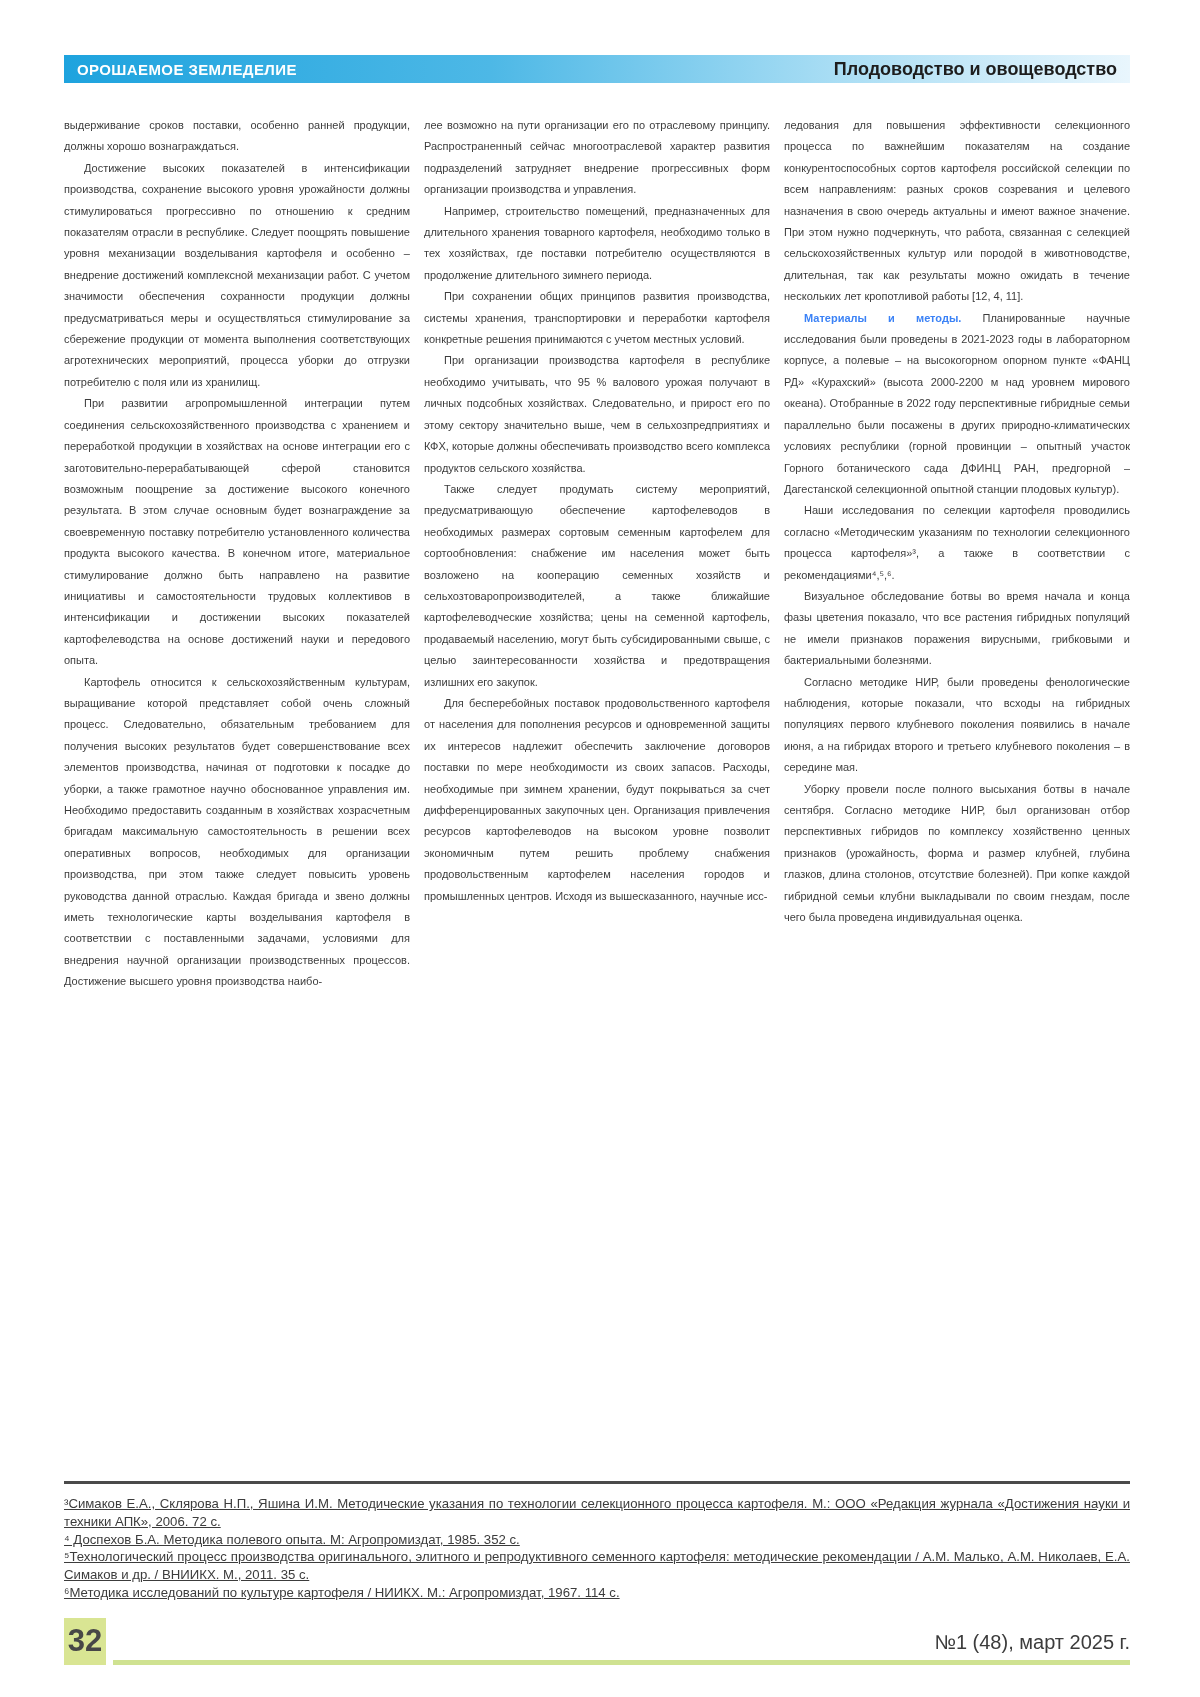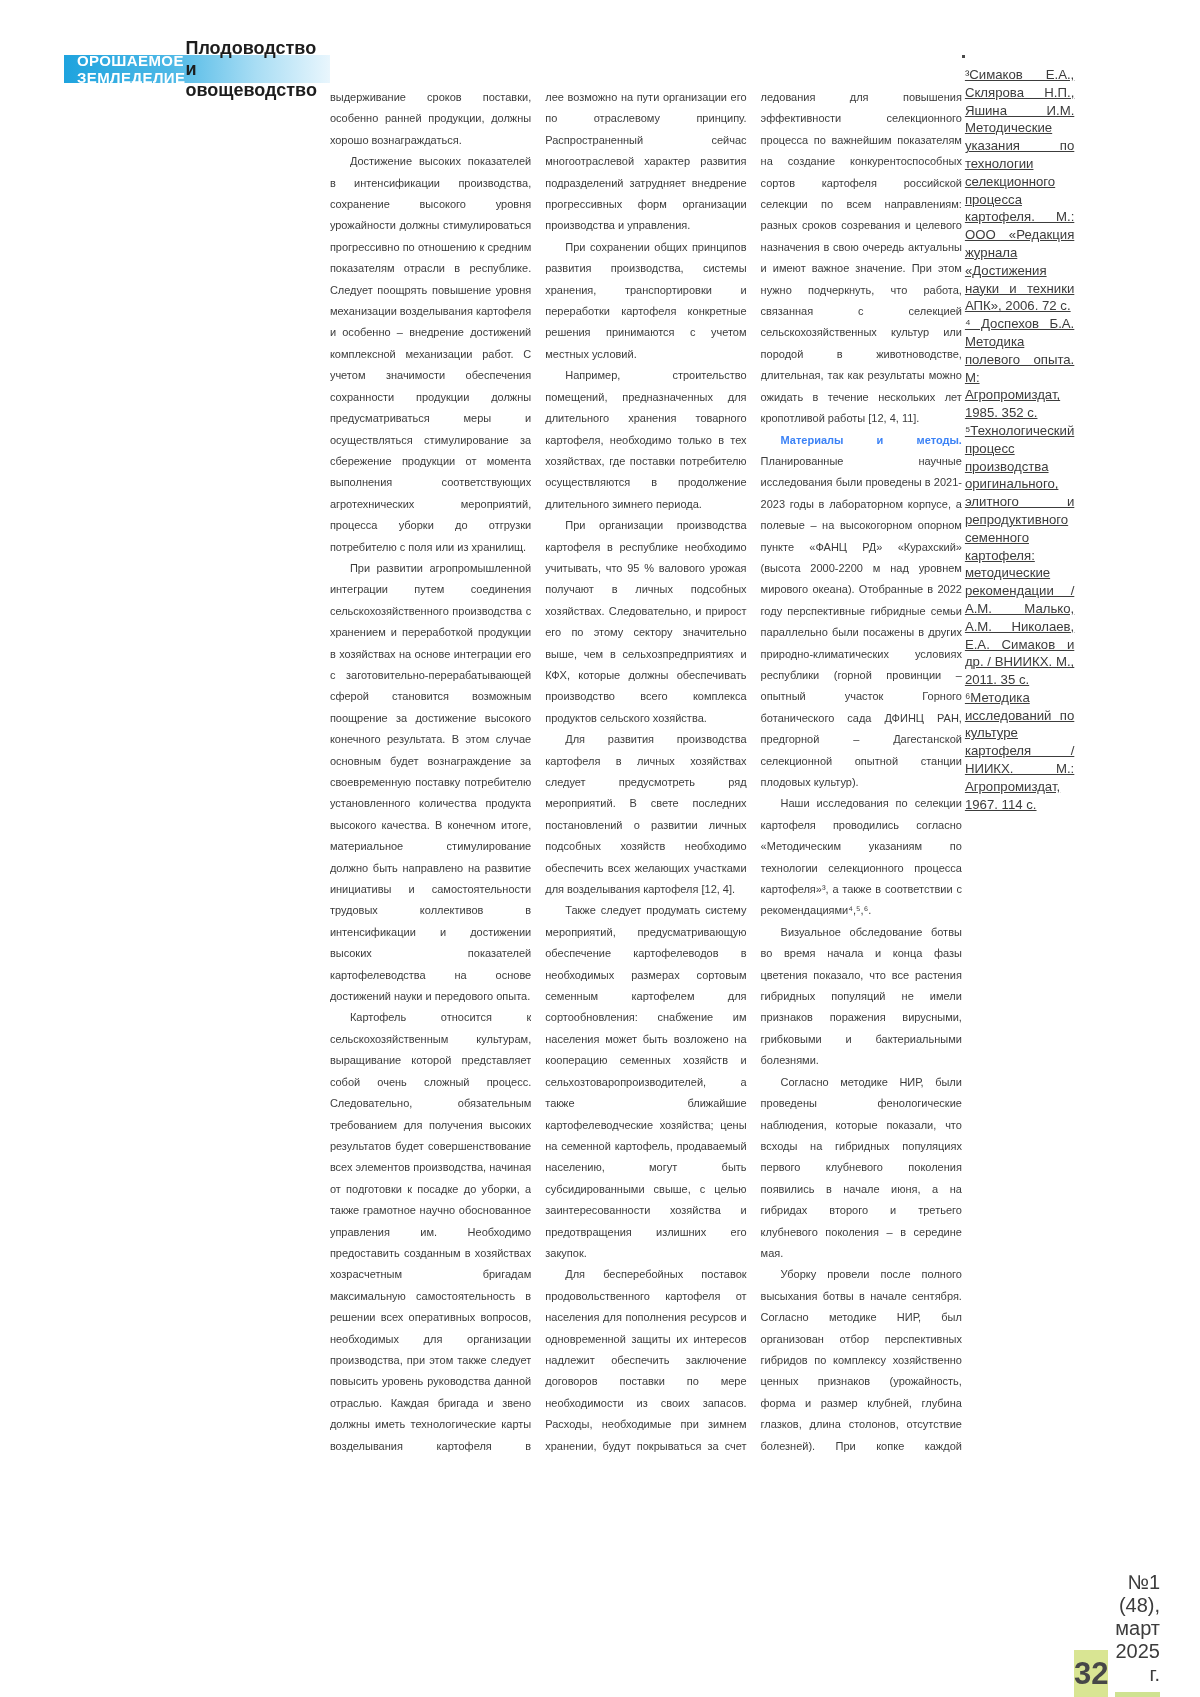--- a/index.html
+++ b/index.html
@@ -1,21 +1,21 @@
 <!DOCTYPE html>
 <html lang="ru"><head>
 <meta charset="utf-8">
 <style>
   html,body{margin:0;padding:0;}
   body{
     width:1200px;height:1697px;overflow:hidden;background:#ffffff;
     font-family:"Liberation Sans",sans-serif;color:#3c3c3c;
     -webkit-font-smoothing:antialiased;
   }
-  .page{padding:55px 40px 0 64px;box-sizing:border-box;height:100%;display:flex;}
+  .page{padding:55px 70px 0 64px;box-sizing:border-box;height:100%;display:flex;flex-direction:column;}
 
   
   .band{
     height:28px;flex:0 0 28px;
     background:linear-gradient(90deg,#1ea3de 0%,#4db8e6 40%,#a8ddf4 72%,#e9f6fd 100%);
     display:flex;justify-content:space-between;align-items:center;
     padding:0 13px;box-sizing:border-box;
   }
   .band-left{color:#ffffff;font-weight:bold;font-size:15px;letter-spacing:.4px;}
   .band-right{color:#1d1d1d;font-weight:bold;font-size:18px;}
@@ -28,21 +28,21 @@
   .col b{color:#3b82f6;}
 
   
   .rule{height:3px;background:#4a4a4a;flex:0 0 3px;}
   .footnotes{margin-top:11px;font-size:13.2px;line-height:17.8px;text-align:justify;text-decoration:underline;}
   .footnotes p{margin:0;}
 
   
   .footer{display:flex;align-items:flex-end;margin-top:16px;}
   .page-box{
-    width:34px;height:47px;background:#d9e593;color:#474747;
+    width:42px;height:47px;background:#d9e593;color:#474747;
     font-size:31px;font-weight:bold;display:flex;align-items:center;justify-content:center;
   }
   .footer-right{flex:1;margin-left:7px;}
   .issue{text-align:right;font-size:20px;color:#3c3c3c;margin-bottom:6px;}
   .green-line{height:5px;background:#cfe291;}
 </style>
 </head>
 <body>
 
 <div class="page">
@@ -56,24 +56,23 @@
 
     <div class="col">
       <p class="cont">выдерживание сроков поставки, особенно ранней продукции, должны хорошо вознаграждаться.</p>
       <p>Достижение высоких показателей в интенсификации производства, сохранение высокого уровня урожайности должны стимулироваться прогрессивно по отношению к средним показателям отрасли в республике. Следует поощрять повышение уровня механизации возделывания картофеля и особенно – внедрение достижений комплексной механизации работ. С учетом значимости обеспечения сохранности продукции должны предусматриваться меры и осуществляться стимулирование за сбережение продукции от момента выполнения соответствующих агротехнических мероприятий, процесса уборки до отгрузки потребителю с поля или из хранилищ.</p>
       <p>При развитии агропромышленной интеграции путем соединения сельскохозяйственного производства с хранением и переработкой продукции в хозяйствах на основе интеграции его с заготовительно-перерабатывающей сферой становится возможным поощрение за достижение высокого конечного результата. В этом случае основным будет вознаграждение за своевременную поставку потребителю установленного количества продукта высокого качества. В конечном итоге, материальное стимулирование должно быть направлено на развитие инициативы и самостоятельности трудовых коллективов в интенсификации и достижении высоких показателей картофелеводства на основе достижений науки и передового опыта.</p>
       <p>Картофель относится к сельскохозяйственным культурам, выращивание которой представляет собой очень сложный процесс. Следовательно, обязательным требованием для получения высоких результатов будет совершенствование всех элементов производства, начиная от подготовки к посадке до уборки, а также грамотное научно обоснованное управления им. Необходимо предоставить созданным в хозяйствах хозрасчетным бригадам максимальную самостоятельность в решении всех оперативных вопросов, необходимых для организации производства, при этом также следует повысить уровень руководства данной отраслью. Каждая бригада и звено должны иметь технологические карты возделывания картофеля в соответствии с поставленными задачами, условиями для внедрения научной организации производственных процессов. Достижение высшего уровня производства наибо-</p>
     </div>
 
     <div class="col">
       <p class="cont">лее возможно на пути организации его по отраслевому принципу. Распространенный сейчас многоотраслевой характер развития подразделений затрудняет внедрение прогрессивных форм организации производства и управления.</p>
+      <p>Например, строительство помещений, предназначенных для длительного хранения товарного картофеля, необходимо только в тех хозяйствах, где поставки потребителю осуществляются в продолжение длительного зимнего периода.</p>
       <p>При сохранении общих принципов развития производства, системы хранения, транспортировки и переработки картофеля конкретные решения принимаются с учетом местных условий.</p>
-      <p>Например, строительство помещений, предназначенных для длительного хранения товарного картофеля, необходимо только в тех хозяйствах, где поставки потребителю осуществляются в продолжение длительного зимнего периода.</p>
       <p>При организации производства картофеля в республике необходимо учитывать, что 95 % валового урожая получают в личных подсобных хозяйствах. Следовательно, и прирост его по этому сектору значительно выше, чем в сельхозпредприятиях и КФХ, которые должны обеспечивать производство всего комплекса продуктов сельского хозяйства.</p>
-      <p>Для развития производства картофеля в личных хозяйствах следует предусмотреть ряд мероприятий. В свете последних постановлений о развитии личных подсобных хозяйств необходимо обеспечить всех желающих участками для возделывания картофеля [12, 4].</p>
       <p>Также следует продумать систему мероприятий, предусматривающую обеспечение картофелеводов в необходимых размерах сортовым семенным картофелем для сортообновления: снабжение им населения может быть возложено на кооперацию семенных хозяйств и сельхозтоваропроизводителей, а также ближайшие картофелеводческие хозяйства; цены на семенной картофель, продаваемый населению, могут быть субсидированными свыше, с целью заинтересованности хозяйства и предотвращения излишних его закупок.</p>
       <p>Для бесперебойных поставок продовольственного картофеля от населения для пополнения ресурсов и одновременной защиты их интересов надлежит обеспечить заключение договоров поставки по мере необходимости из своих запасов. Расходы, необходимые при зимнем хранении, будут покрываться за счет дифференцированных закупочных цен. Организация привлечения ресурсов картофелеводов на высоком уровне позволит экономичным путем решить проблему снабжения продовольственным картофелем населения городов и промышленных центров. Исходя из вышесказанного, научные исс-</p>
     </div>
 
     <div class="col">
       <p class="cont">ледования для повышения эффективности селекционного процесса по важнейшим показателям на создание конкурентоспособных сортов картофеля российской селекции по всем направлениям: разных сроков созревания и целевого назначения в свою очередь актуальны и имеют важное значение. При этом нужно подчеркнуть, что работа, связанная с селекцией сельскохозяйственных культур или породой в животноводстве, длительная, так как результаты можно ожидать в течение нескольких лет кропотливой работы [12, 4, 11].</p>
       <p><b>Материалы и методы.</b><span> Планированные научные исследования были проведены в 2021-2023 годы в лабораторном корпусе, а полевые – на высокогорном опорном пункте «ФАНЦ РД» «Курахский» (высота 2000-2200 м над уровнем мирового океана). Отобранные в 2022 году перспективные гибридные семьи параллельно были посажены в других природно-климатических условиях республики (горной провинции – опытный участок Горного ботанического сада ДФИНЦ РАН, предгорной – Дагестанской селекционной опытной станции плодовых культур).</span></p>
       <p>Наши исследования по селекции картофеля проводились согласно «Методическим указаниям по технологии селекционного процесса картофеля»³, а также в соответствии с рекомендациями⁴,⁵,⁶.</p>
       <p>Визуальное обследование ботвы во время начала и конца фазы цветения показало, что все растения гибридных популяций не имели признаков поражения вирусными, грибковыми и бактериальными болезнями.</p>
       <p>Согласно методике НИР, были проведены фенологические наблюдения, которые показали, что всходы на гибридных популяциях первого клубневого поколения появились в начале июня, а на гибридах второго и третьего клубневого поколения – в середине мая.</p>

